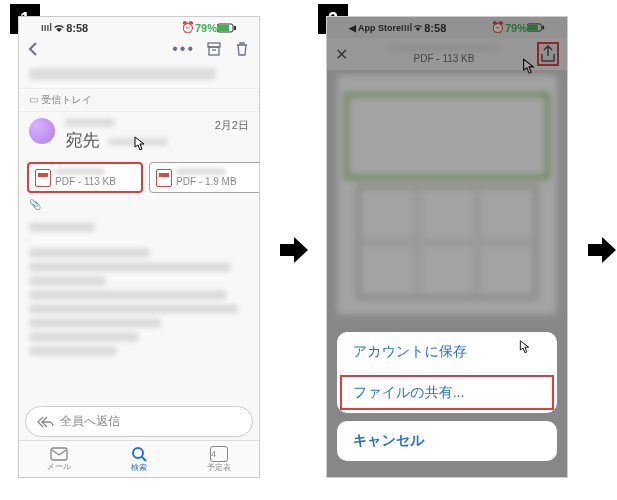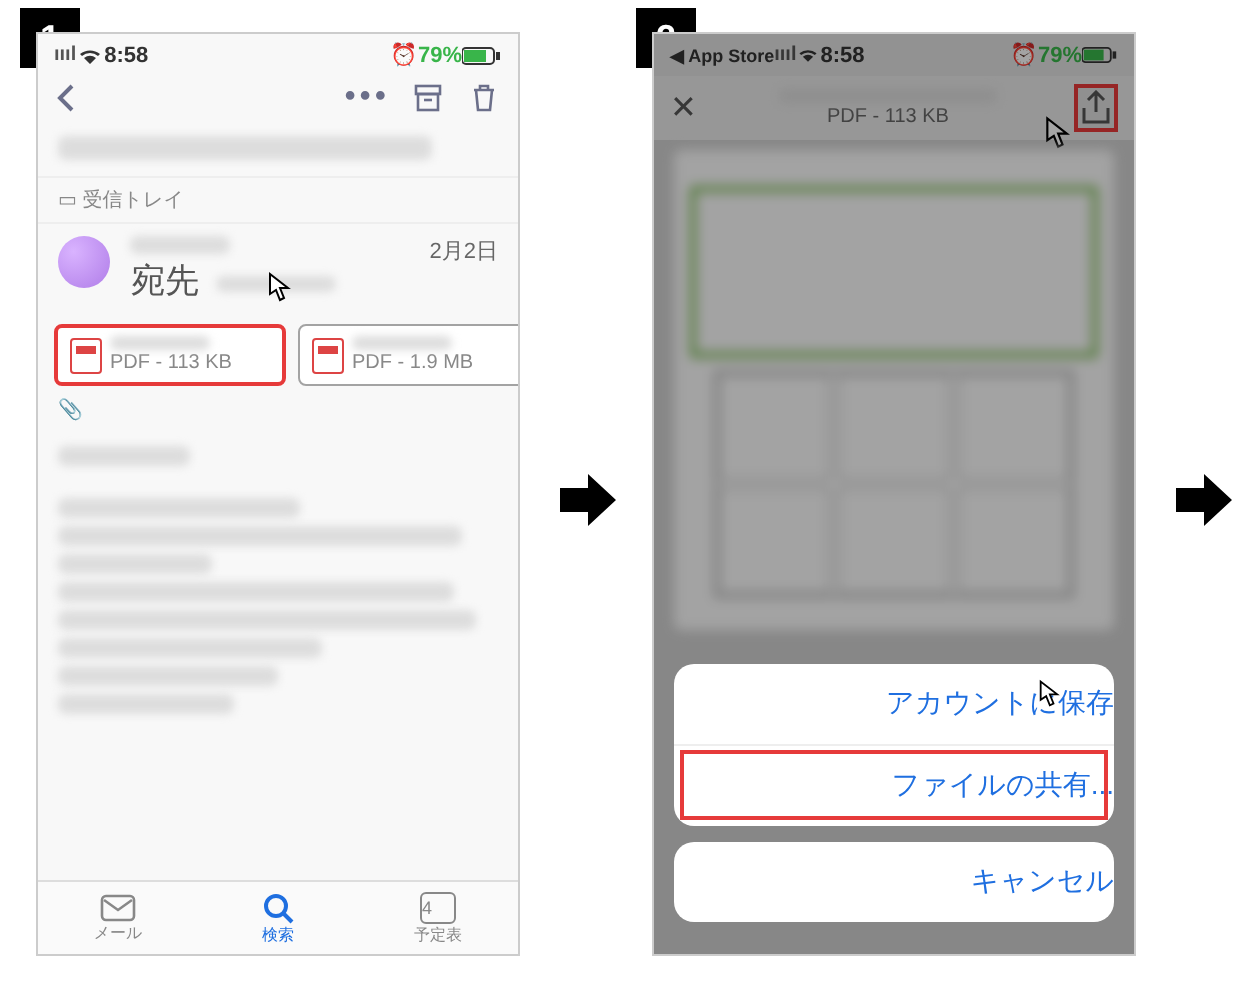--- a/index.html
+++ b/index.html
@@ -1,18 +1,18 @@
 <!DOCTYPE html>
 <html><head>
 <meta charset="utf-8">
 <style>
   body{margin:0;background:#fff;font-family:-apple-system,"Hiragino Sans",sans-serif;width:617px;height:500px;position:relative;color:#222}
   .step-badge{position:absolute;background:#000;color:#fff;font-weight:700;font-size:18px;width:30px;height:30px;text-align:center;line-height:30px}
   .phone{position:absolute;width:240px;height:460px;background:#f8f8f8;border:1px solid #ccc;overflow:hidden}
-  .statusbar{display:flex;align-items:center;justify-content:space-between;font-size:11px;font-weight:700;padding:4px 8px;color:#333}
+  .statusbar{display:flex;align-items:center;justify-content:space-between;font-size:11px;font-weight:700;padding:4px 22px;color:#333}
   .statusbar .mid{flex:1;text-align:left}
   .statusbar .batt{color:#39b54a}
   .nav1{display:flex;align-items:center;gap:10px;padding:2px 8px;color:#6b6f8a}
   .nav1 .spacer{flex:1}
   .blur-line{background:#ddd;border-radius:4px;height:10px;filter:blur(2px);margin:4px 0}
   .folder-line{font-size:10px;color:#888;padding:4px 10px;border-top:1px solid #eee;border-bottom:1px solid #eee}
   .msg-head{padding:6px 10px;position:relative}
   .avatar{width:26px;height:26px;border-radius:50%;background:radial-gradient(circle at 30% 30%,#d9b3ff,#b07de8);display:inline-block;vertical-align:top}
   .from-block{display:inline-block;margin-left:6px}
   .date{position:absolute;right:10px;top:6px;font-size:11px;color:#666}
@@ -31,24 +31,24 @@
   .arrow{position:absolute;width:24px;height:30px}
   .docbar{background:#e8e8e8;padding:4px 8px;display:flex;align-items:center;gap:6px;position:relative}
   .close-x{font-size:16px;color:#555;width:16px}
   .doctitle{flex:1;text-align:center;font-size:10px}
   .sharebox{border:2px solid #e63a3a;padding:1px;background:#ddd}
   .dim{position:absolute;inset:0;background:rgba(0,0,0,.35)}
   .preview{position:absolute;top:58px;left:10px;right:10px;height:240px;background:#eee;border-radius:4px;filter:blur(3px) brightness(1.05)}
   .preview .green{position:absolute;top:18px;left:8px;right:8px;height:80px;border:3px solid #7db55a;border-radius:2px}
   .sheet{position:absolute;left:10px;right:10px;bottom:8px}
   .sheet-group{background:#fff;border-radius:10px;overflow:hidden;margin-bottom:8px}
-  .sheet-item{padding:11px 0;text-align:right;font-size:14px;color:#1f6fe0;border-top:1px solid #eee;position:relative}
+  .sheet-item{padding:11px 16px;text-align:left;font-size:14px;color:#1f6fe0;border-top:1px solid #eee;position:relative}
   .sheet-item:first-child{border-top:none}
   .sheet-item.hl{outline:2px solid #e63a3a;outline-offset:-5px}
-  .sheet-cancel{font-weight:400}
+  .sheet-cancel{font-weight:700}
   .sig{font-size:10px;color:#555}
   svg{display:block}
 </style>
 </head>
 <body>
 
 <div class="step-badge" style="left:10px;top:4px">1</div>
 <div class="step-badge" style="left:318px;top:4px">2</div>
 
 <div class="phone" style="left:18px;top:16px">
@@ -138,20 +138,28 @@
     <div style="height:8px"></div>
     <div class="blur-line" style="width:55%"></div>
     <div class="blur-line" style="width:92%"></div>
     <div class="blur-line" style="width:35%"></div>
     <div class="blur-line" style="width:90%"></div>
     <div class="blur-line" style="width:95%"></div>
     <div class="blur-line" style="width:60%"></div>
     <div class="blur-line" style="width:50%"></div>
     <div class="blur-line" style="width:40%"></div>
   </div>
+  <div class="reply-bar">
+    <span>
+        <svg width="18" height="12" viewBox="0 0 18 12">
+          <path d="M7 1 2 6l5 5M11 1 6 6l5 5M6 6h7a4 4 0 0 1 4 4" fill="none" stroke="#888" stroke-width="1.3"></path>
+        </svg>
+      </span>
+    <span>全員へ返信</span>
+  </div>
   <div class="tabbar">
     <div class="tab">
       <svg width="18" height="14" viewBox="0 0 18 14">
           <rect x="1" y="1" width="16" height="12" rx="2" fill="none" stroke="#888" stroke-width="1.3"></rect>
           <path d="M2 3l7 5 7-5" fill="none" stroke="#888" stroke-width="1.3"></path>
         </svg>
       <span>メール</span>
     </div>
     <div class="tab active">
       <svg width="16" height="16" viewBox="0 0 16 16">

